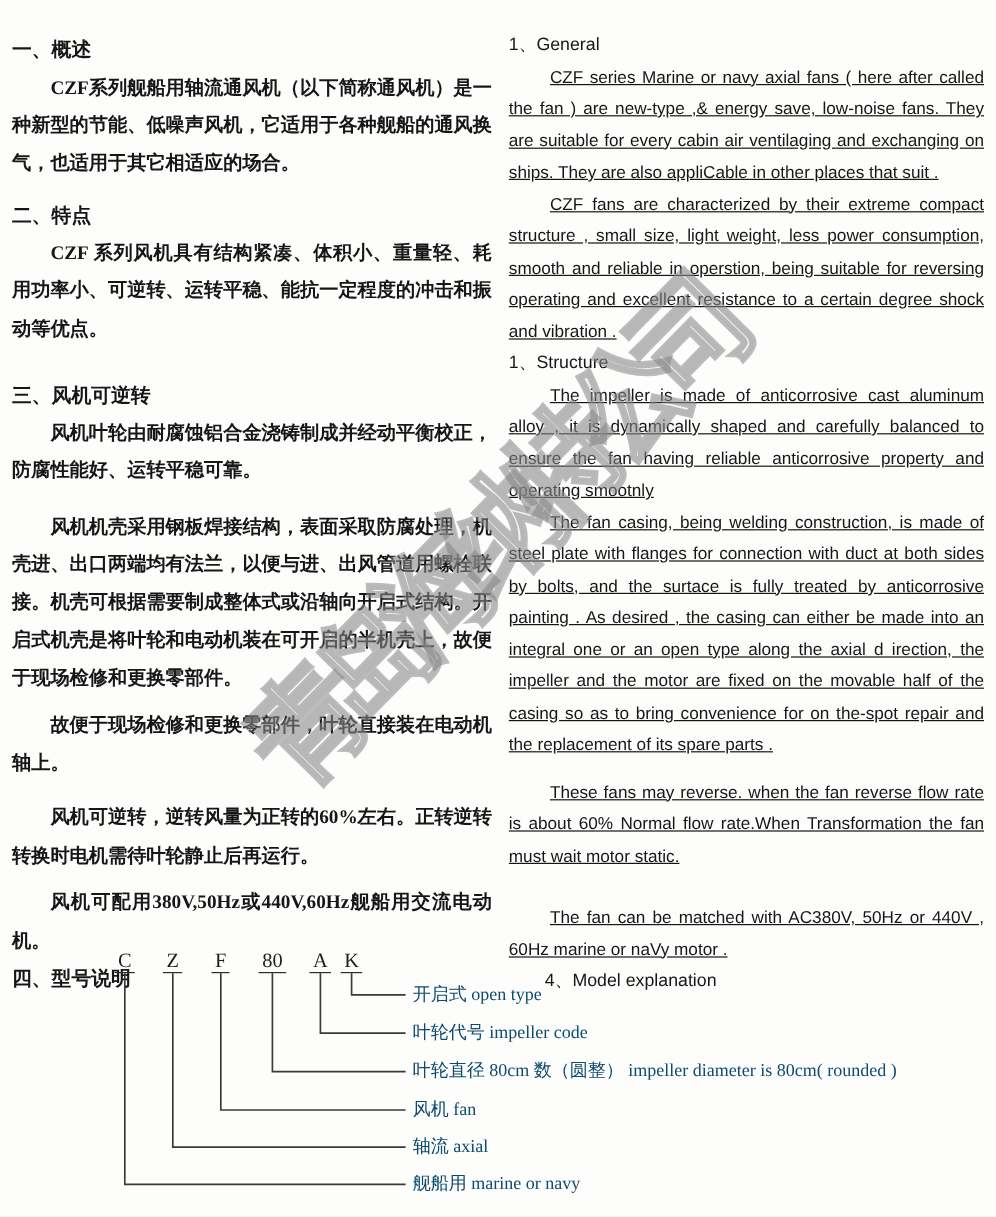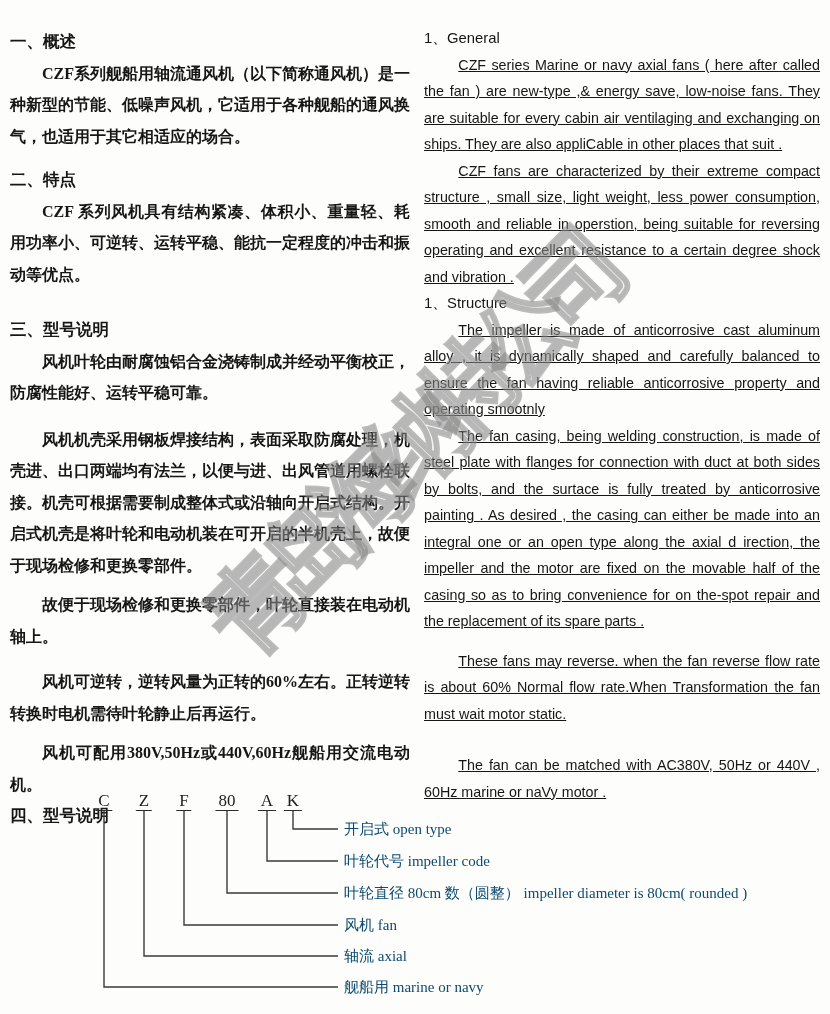--- a/index.html
+++ b/index.html
@@ -66,38 +66,39 @@
 
 <div class="page">
 
   <div class="watermark">青岛海纳特公司</div>
 
   <div class="col-zh">
     <h3>一、概述</h3>
     <p>CZF系列舰船用轴流通风机（以下简称通风机）是一种新型的节能、低噪声风机，它适用于各种舰船的通风换气，也适用于其它相适应的场合。</p>
     <h3 style="margin-top:12px">二、特点</h3>
     <p>CZF 系列风机具有结构紧凑、体积小、重量轻、耗用功率小、可逆转、运转平稳、能抗一定程度的冲击和振动等优点。</p>
-    <h3 style="margin-top:24px">三、型号说明</h3>
+    <h3 style="margin-top:24px">三、风机可逆转</h3>
     <p>风机叶轮由耐腐蚀铝合金浇铸制成并经动平衡校正，防腐性能好、运转平稳可靠。</p>
     <p style="margin-top:15px">风机机壳采用钢板焊接结构，表面采取防腐处理，机壳进、出口两端均有法兰，以便与进、出风管道用螺栓联接。机壳可根据需要制成整体式或沿轴向开启式结构。开启式机壳是将叶轮和电动机装在可开启的半机壳上，故便于现场检修和更换零部件。</p>
     <p style="margin-top:8px">故便于现场检修和更换零部件，叶轮直接装在电动机轴上。</p>
     <p style="margin-top:14px">风机可逆转，逆转风量为正转的60%左右。正转逆转转换时电机需待叶轮静止后再运行。</p>
     <p style="margin-top:8px">风机可配用380V,50Hz或440V,60Hz舰船用交流电动机。</p>
     <h3>四、型号说明</h3>
   </div>
 
   <div class="col-en">
     <h3>1、General</h3>
     <p>CZF series Marine or navy axial fans ( here after called the fan ) are new-type ,&amp; energy save, low-noise fans. They are suitable for every cabin air ventilaging and exchanging on ships. They are also appliCable in other places that suit .</p>
     <p>CZF fans are characterized by their extreme compact structure , small size, light weight, less power consumption, smooth and reliable in operstion, being suitable for reversing operating and excellent resistance to a certain degree shock and vibration .</p>
     <h3>1、Structure</h3>
     <p>The impeller is made of anticorrosive cast aluminum alloy , it is dynamically shaped and carefully balanced to ensure the fan having reliable anticorrosive property and operating smootnly</p>
     <p>The fan casing, being welding construction, is made of steel plate with flanges for connection with duct at both sides by bolts, and the surtace is fully treated by anticorrosive painting . As desired , the casing can either be made into an integral one or an open type along the axial d irection, the impeller and the motor are fixed on the movable half of the casing so as to bring convenience for on the-spot repair and the replacement of its spare parts .</p>
     <p style="margin-top:13px">These fans may reverse. when the fan reverse flow rate is about 60% Normal flow rate.When Transformation the fan must wait motor static.</p>
     <p style="margin-top:25px">The fan can be matched with AC380V, 50Hz or 440V , 60Hz marine or naVy motor .</p>
+    <h3 class="indent">4、Model explanation</h3>
   </div>
 
   <div class="diagram">
     <svg width="830" height="224" viewBox="0 0 830 224">
       <polyline points="293,21 293,39 338,39" fill="none" stroke="#3a3a3a" stroke-width="1.4"></polyline>
       <polyline points="267,21 267,71 338,71" fill="none" stroke="#3a3a3a" stroke-width="1.4"></polyline>
       <polyline points="227,21 227,103 338,103" fill="none" stroke="#3a3a3a" stroke-width="1.4"></polyline>
       <polyline points="184,21 184,135 338,135" fill="none" stroke="#3a3a3a" stroke-width="1.4"></polyline>
       <polyline points="144,21 144,166 338,166" fill="none" stroke="#3a3a3a" stroke-width="1.4"></polyline>
       <polyline points="104,21 104,197 338,197" fill="none" stroke="#3a3a3a" stroke-width="1.4"></polyline>

